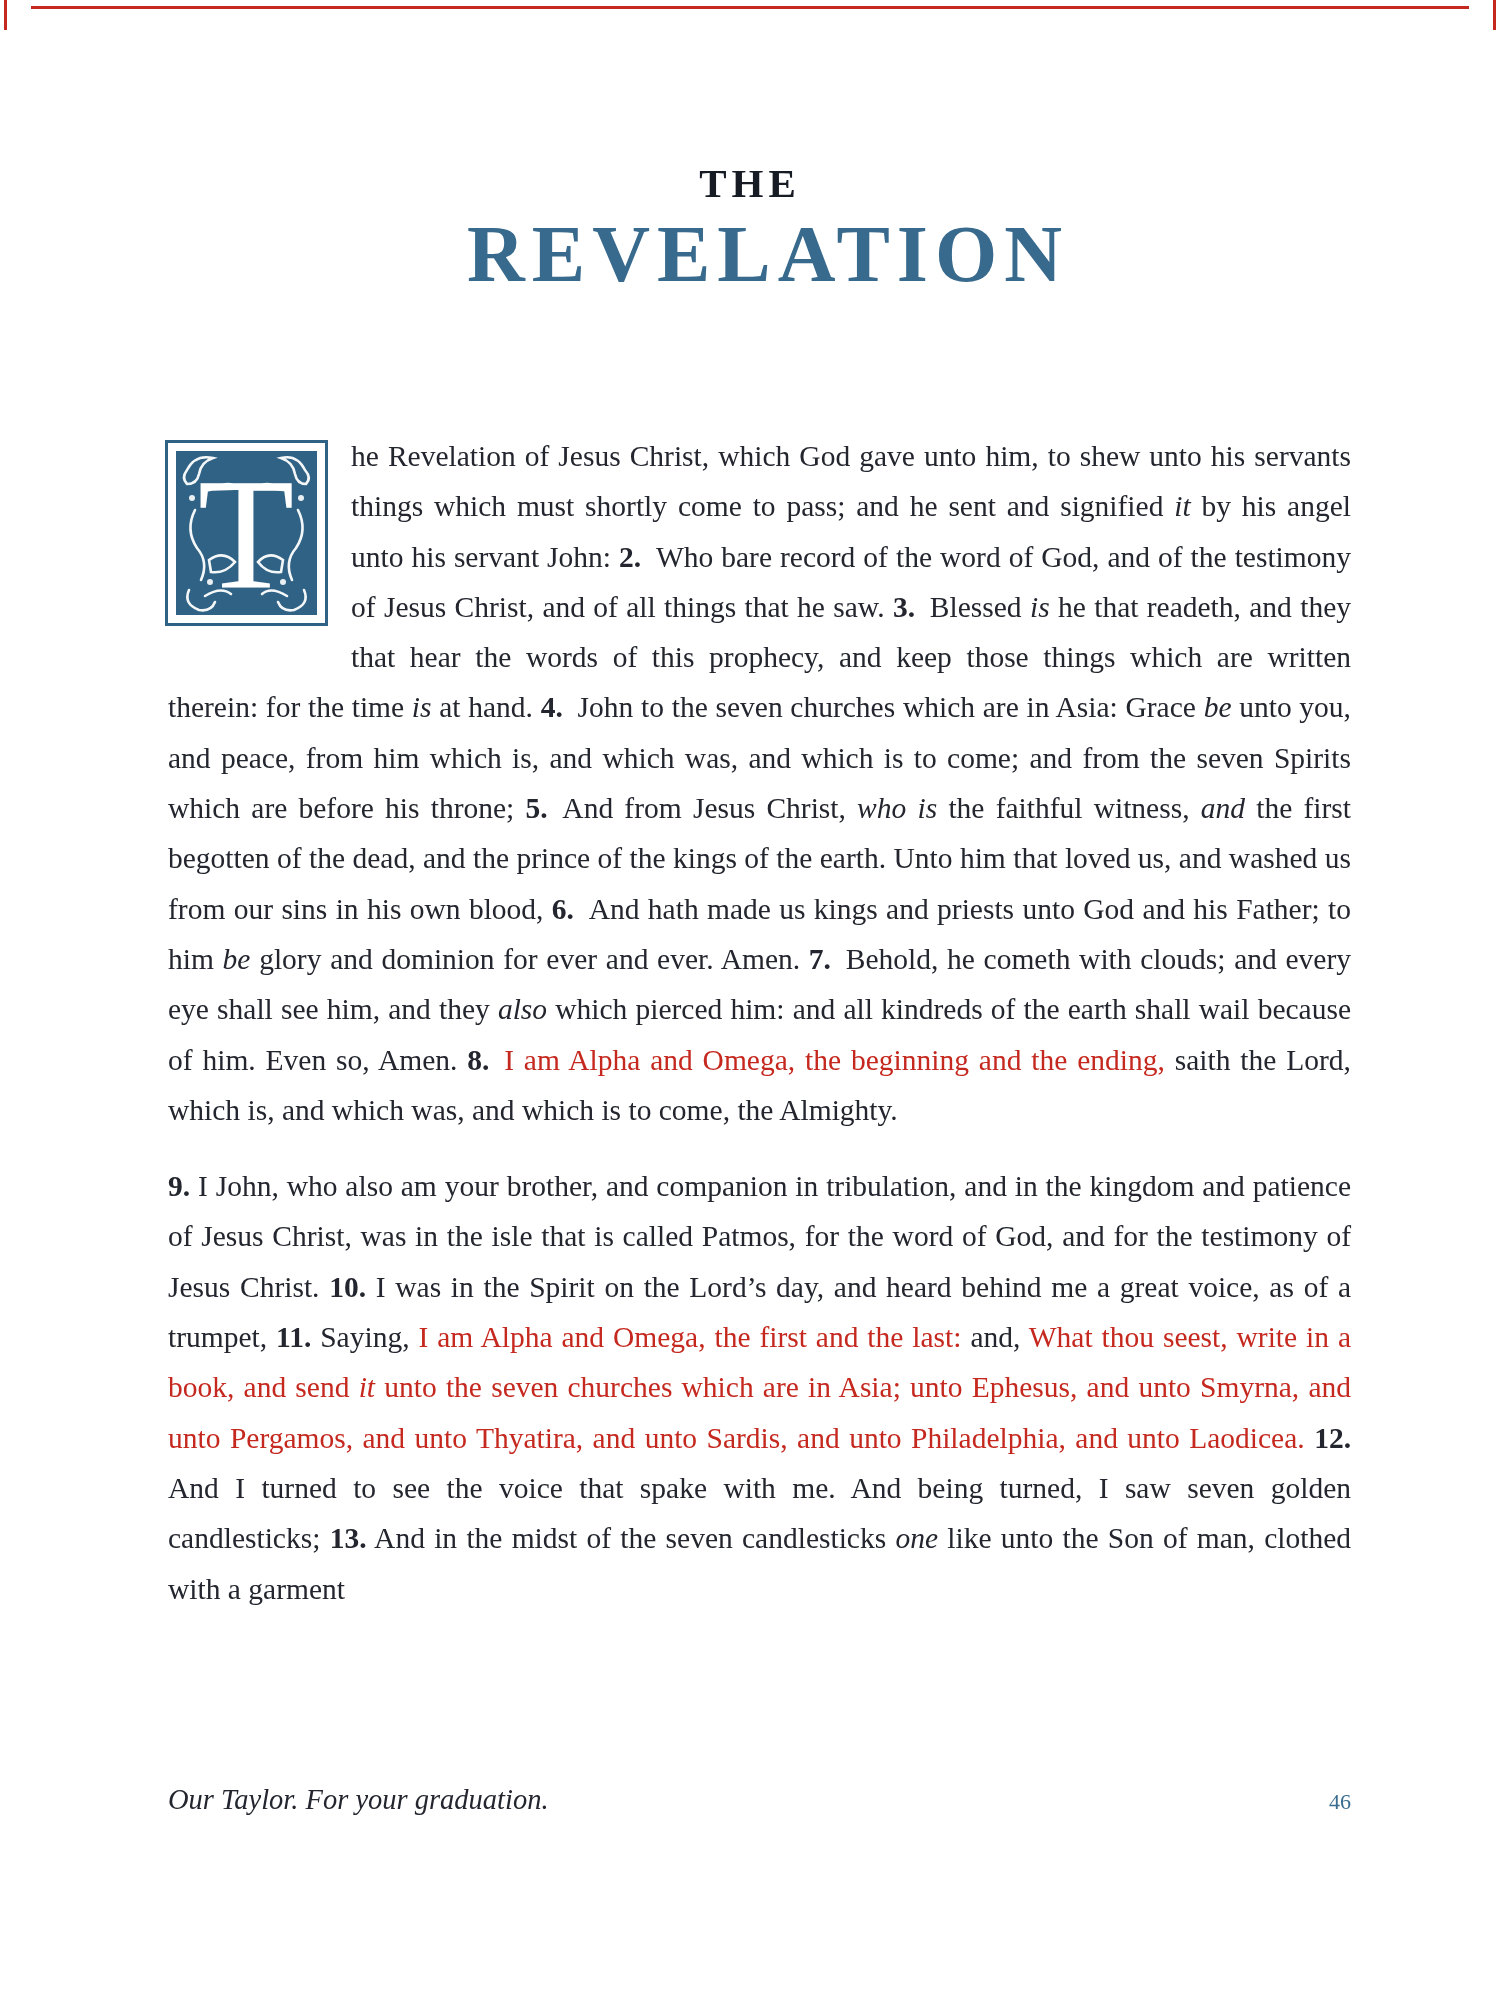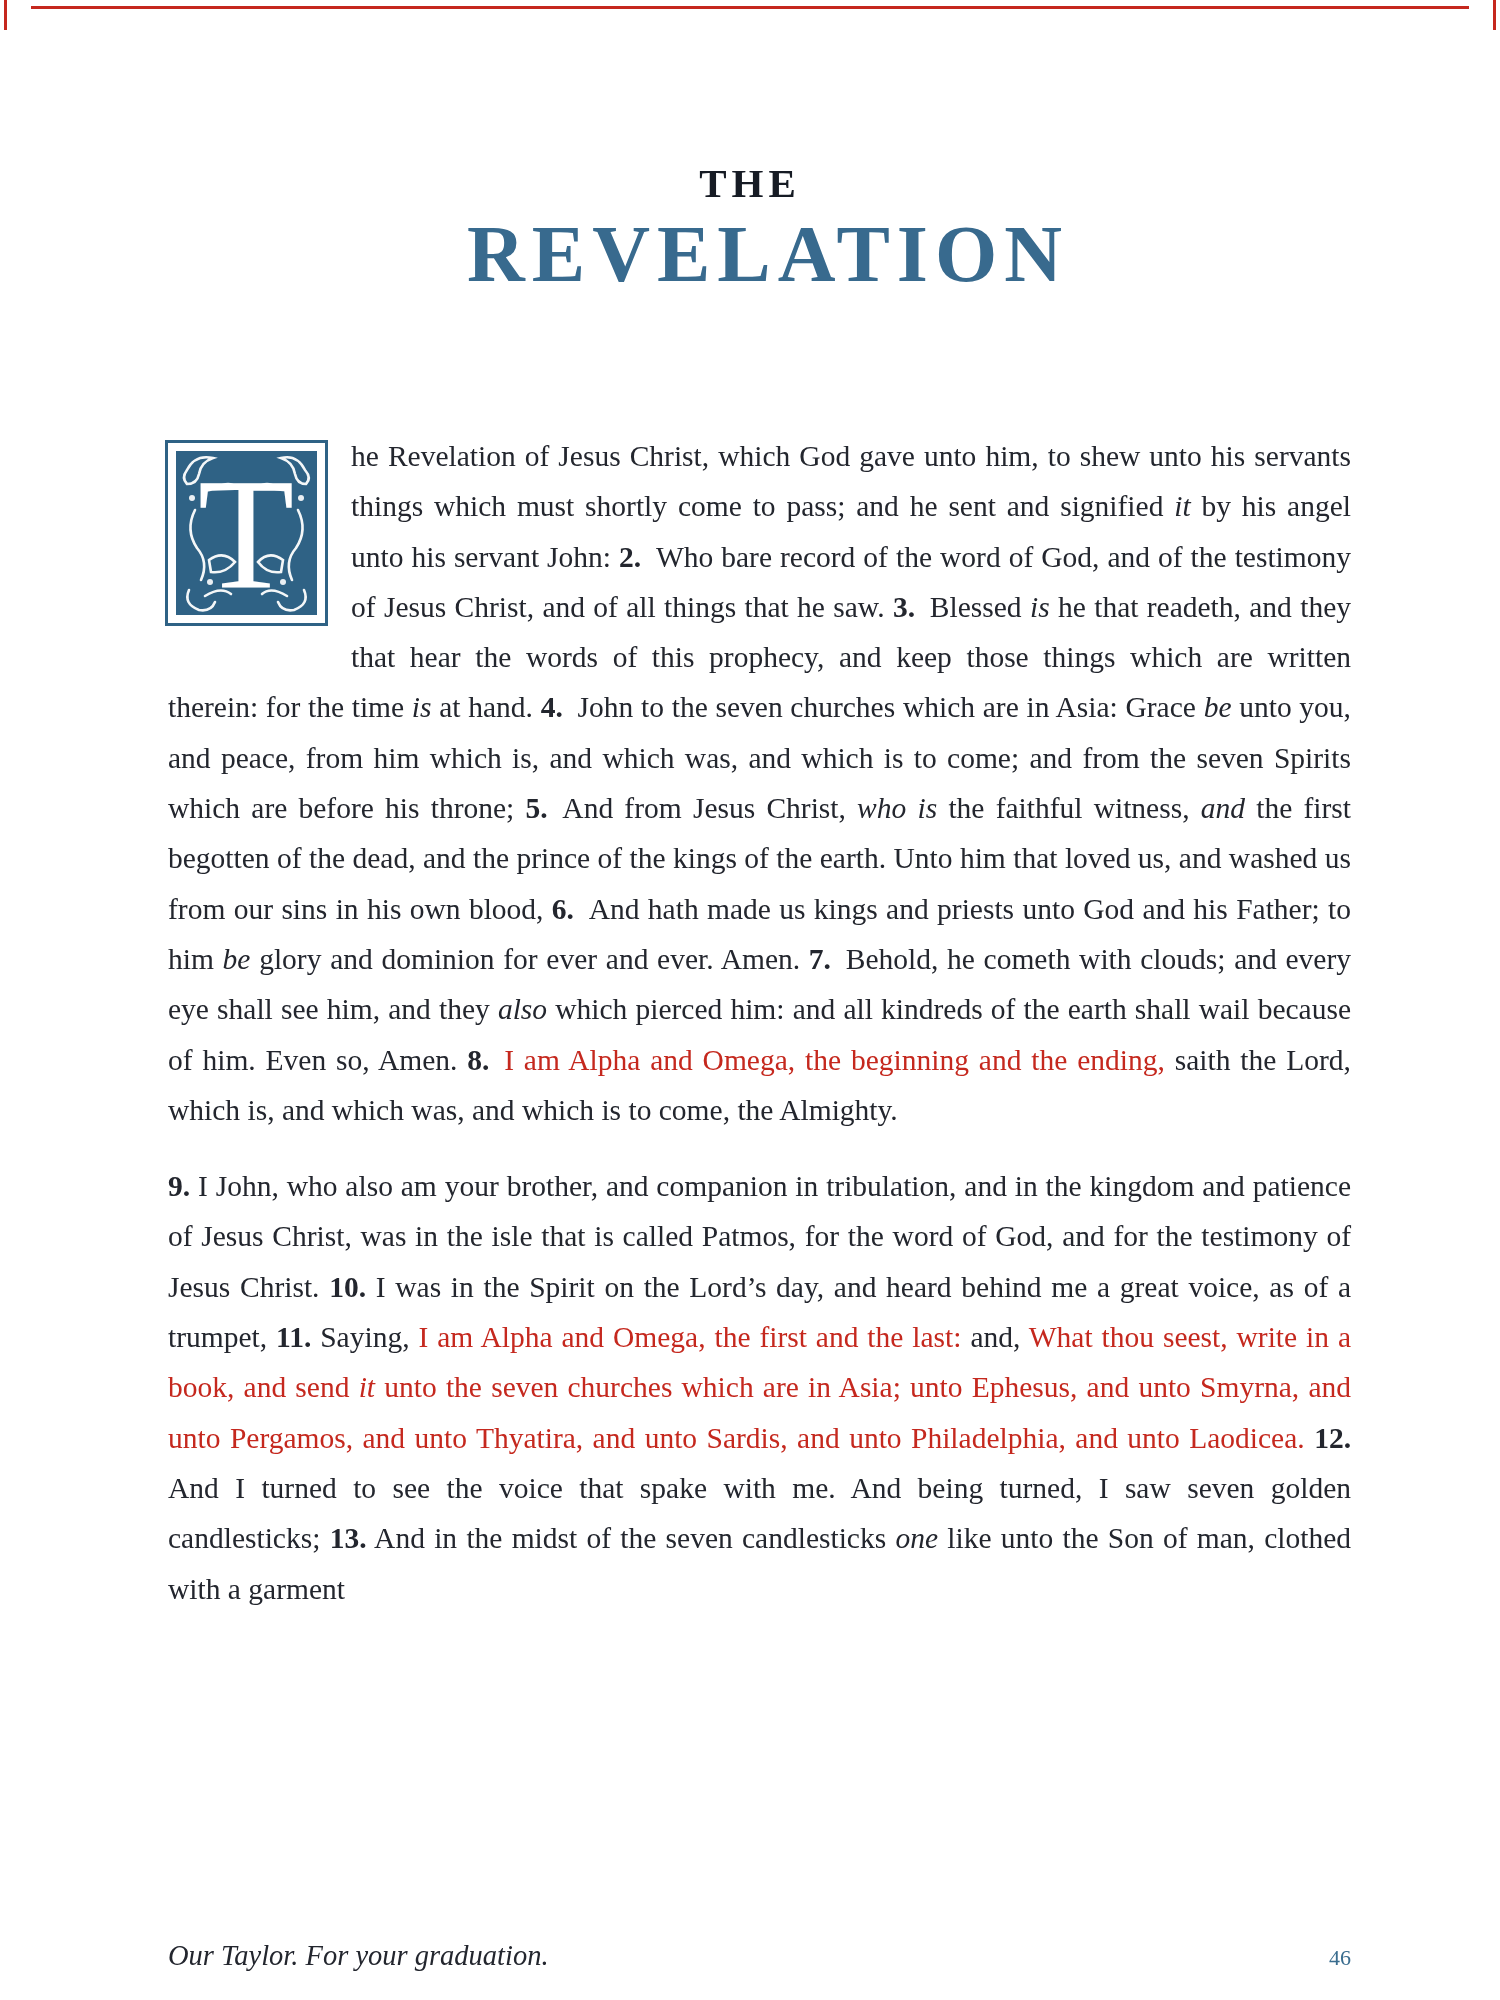--- a/index.html
+++ b/index.html
@@ -41,21 +41,21 @@
     float:left;width:163px;height:186px;
     margin:9px 23px 8px -3px;
   }
   .seg-normal{}
   .seg-italic{font-style:italic;}
   .seg-bold{font-weight:bold;}
   .seg-red{color:var(--red);}
   .seg-red-italic{color:var(--red);font-style:italic;}
 
   .footer{
-    position:absolute;left:168px;top:1940px;width:1183px;
+    position:absolute;left:168px;top:1784px;width:1183px;
     display:flex;align-items:baseline;
     font-size:28.5px;color:var(--ink);
   }
   .footer .foot-left{flex:1;text-align:left;font-style:italic;}
   .footer .foot-page{flex:0 0 auto;font-size:22px;color:var(--pagenum-blue);font-style:normal;text-align:center;}
   .footer .foot-right{flex:1;text-align:right;font-style:italic;}
 </style>
 </head>
 <body>
 

